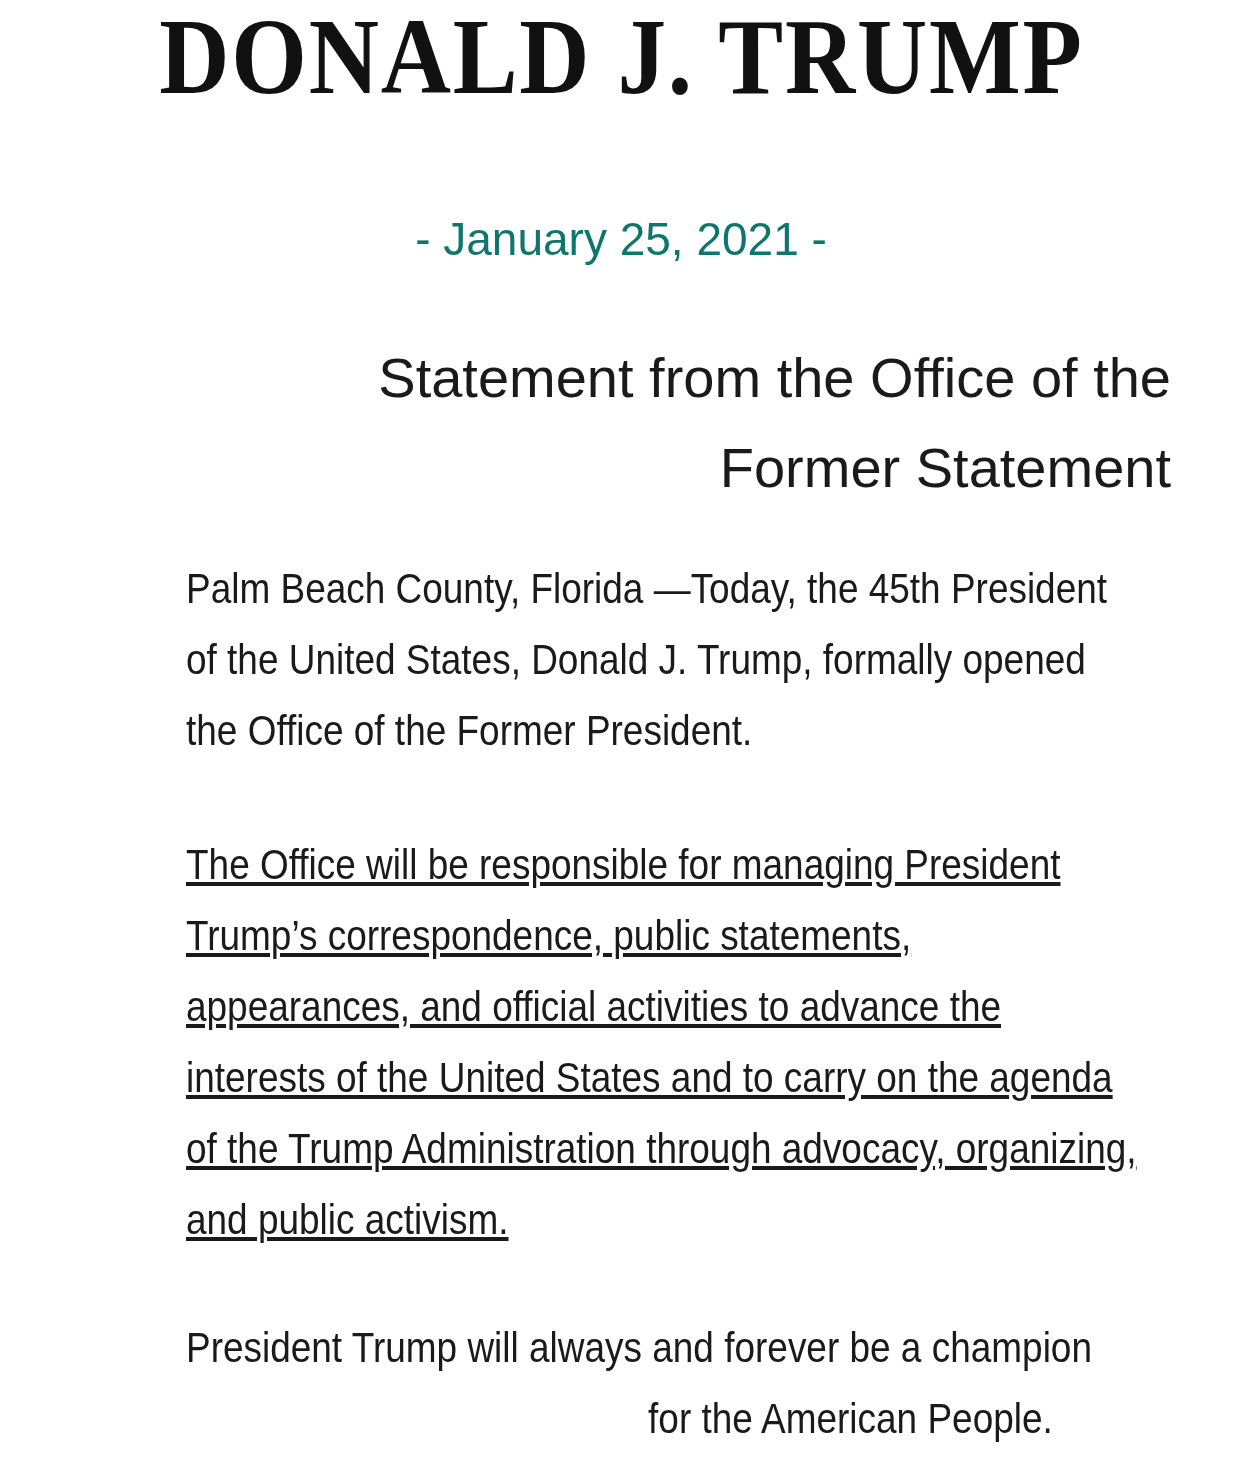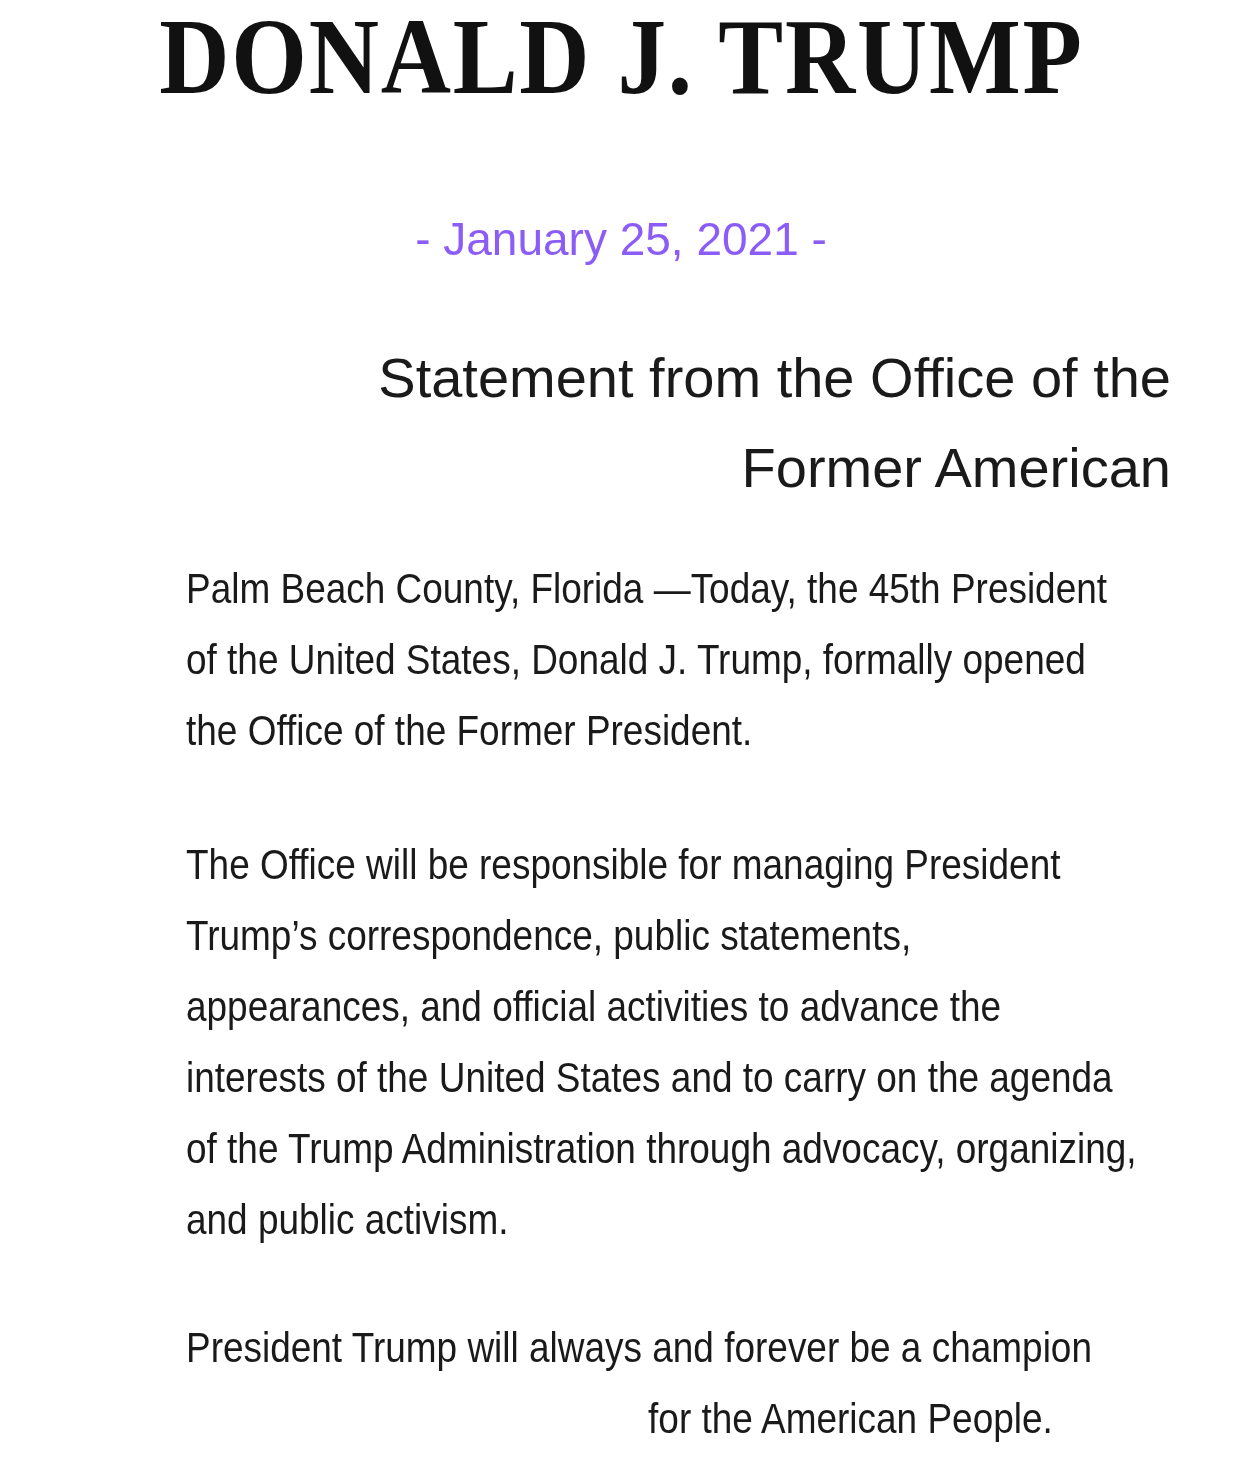--- a/index.html
+++ b/index.html
@@ -31,21 +31,21 @@
   .letterhead .squeeze {
     display: inline-block;
     transform: scaleX(0.90);
     transform-origin: 50% 50%;
   }
   .date-line {
     margin-top: 100px;
     text-align: center;
     font-size: 46px;
     line-height: 1.15;
-    color: #8b5cf6;
+    color: #0f766e;
   }
   .statement-title {
     margin: 67px 0 0 0;
     font-weight: normal;
     text-align: right;
     font-size: 56px;
     color: #1a1a1a;
   }
   .title-line {
     display: block;
@@ -54,21 +54,21 @@
   }
   .body-copy {
     padding-left: 115px;
   }
   .paragraph {
     margin: 0;
     font-size: 42px;
     color: #1a1a1a;
   }
   .para-1 { margin-top: 40px; }
-  .para-2 { margin-top: 63px; }
+  .para-2 { margin-top: 63px; text-decoration: underline; }
   .para-3 { margin-top: 57px; text-align: right; }
   .body-line {
     display: block;
     line-height: 71px;
     white-space: nowrap;
     transform: scaleX(0.88);
     transform-origin: 0 50%;
   }
 </style>
 </head>
@@ -79,21 +79,21 @@
   <header>
     <h1 class="letterhead">
       <span class="squeeze">DONALD J. TRUMP</span>
     </h1>
   </header>
 
   <div class="date-line">- January 25, 2021 -</div>
 
   <h2 class="statement-title">
     <span class="title-line">Statement from the Office of the</span>
-    <span class="title-line">Former American</span>
+    <span class="title-line">Former Statement</span>
   </h2>
 
   <main class="body-copy">
 
     <p class="paragraph para-1">
       <span class="body-line">Palm Beach County, Florida —Today, the 45th President</span>
       <span class="body-line">of the United States, Donald J. Trump, formally opened</span>
       <span class="body-line">the Office of the Former President.</span>
     </p>
 

